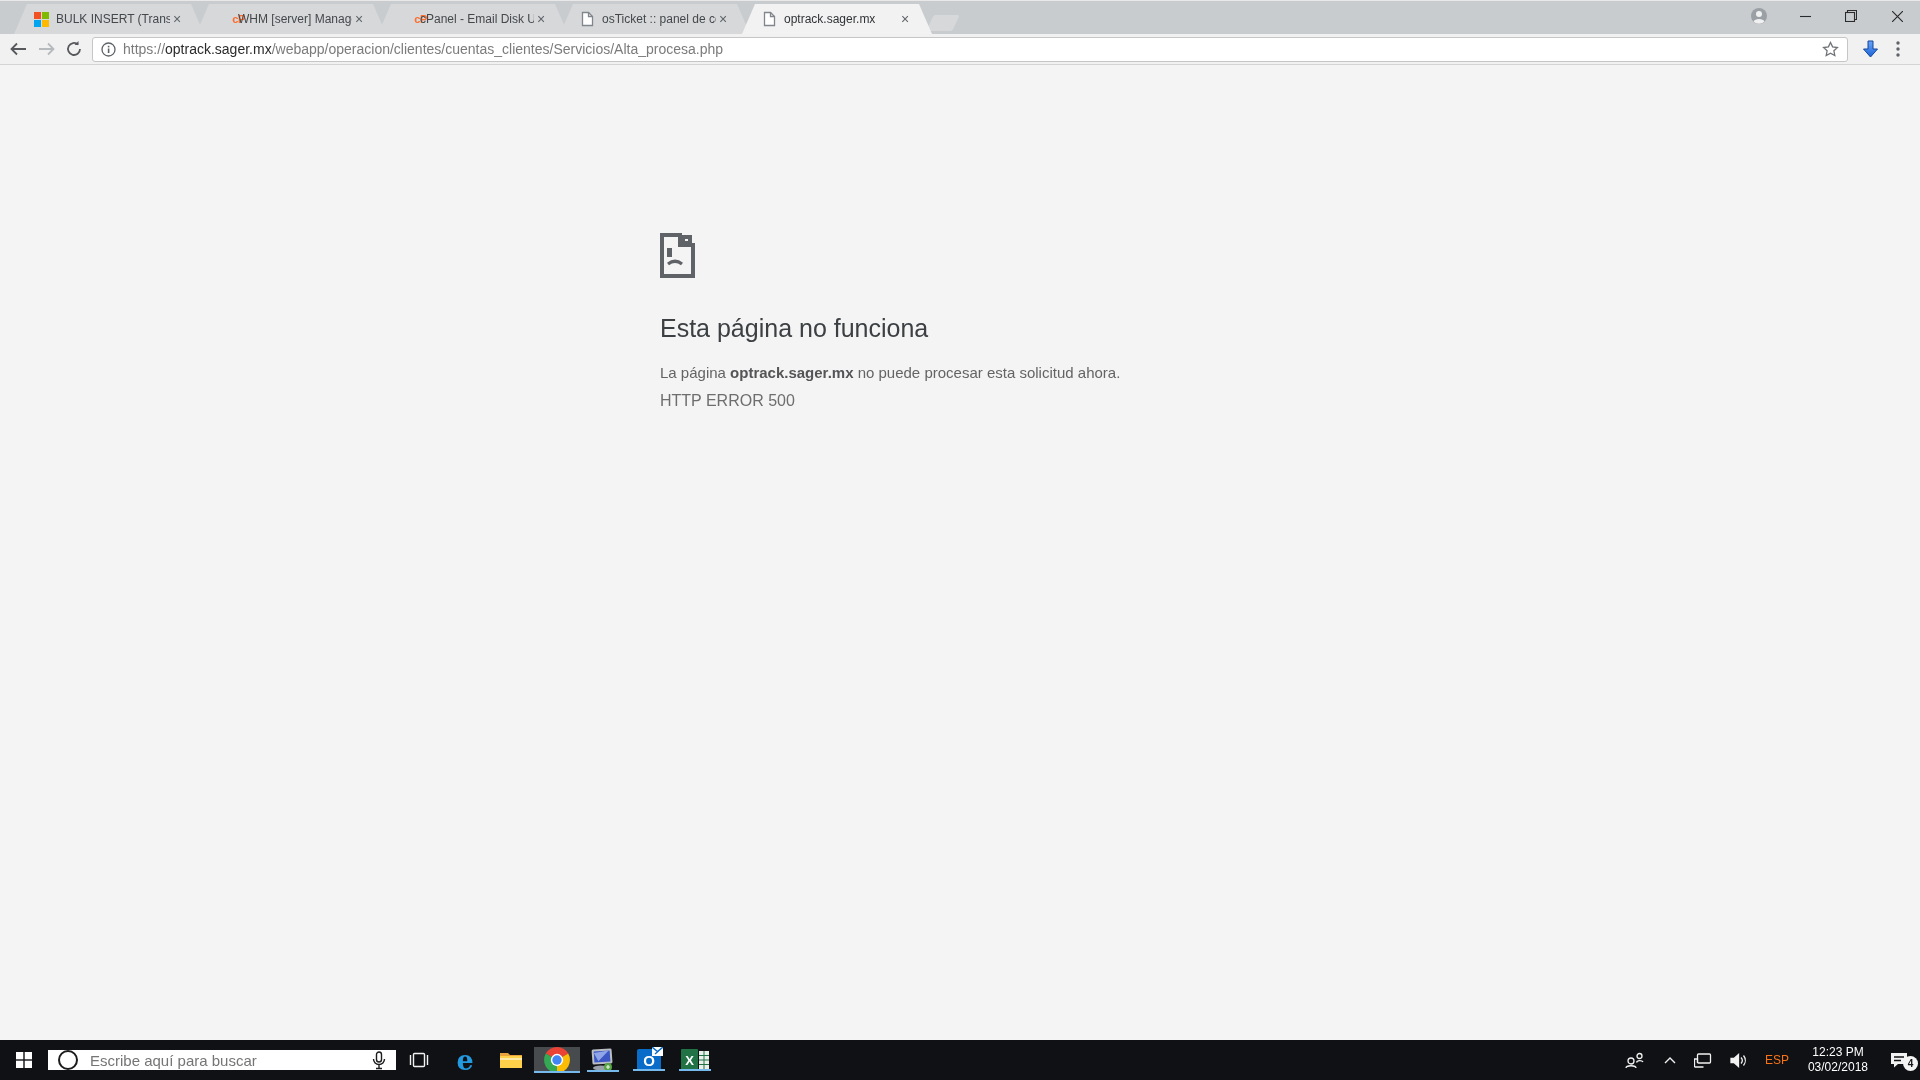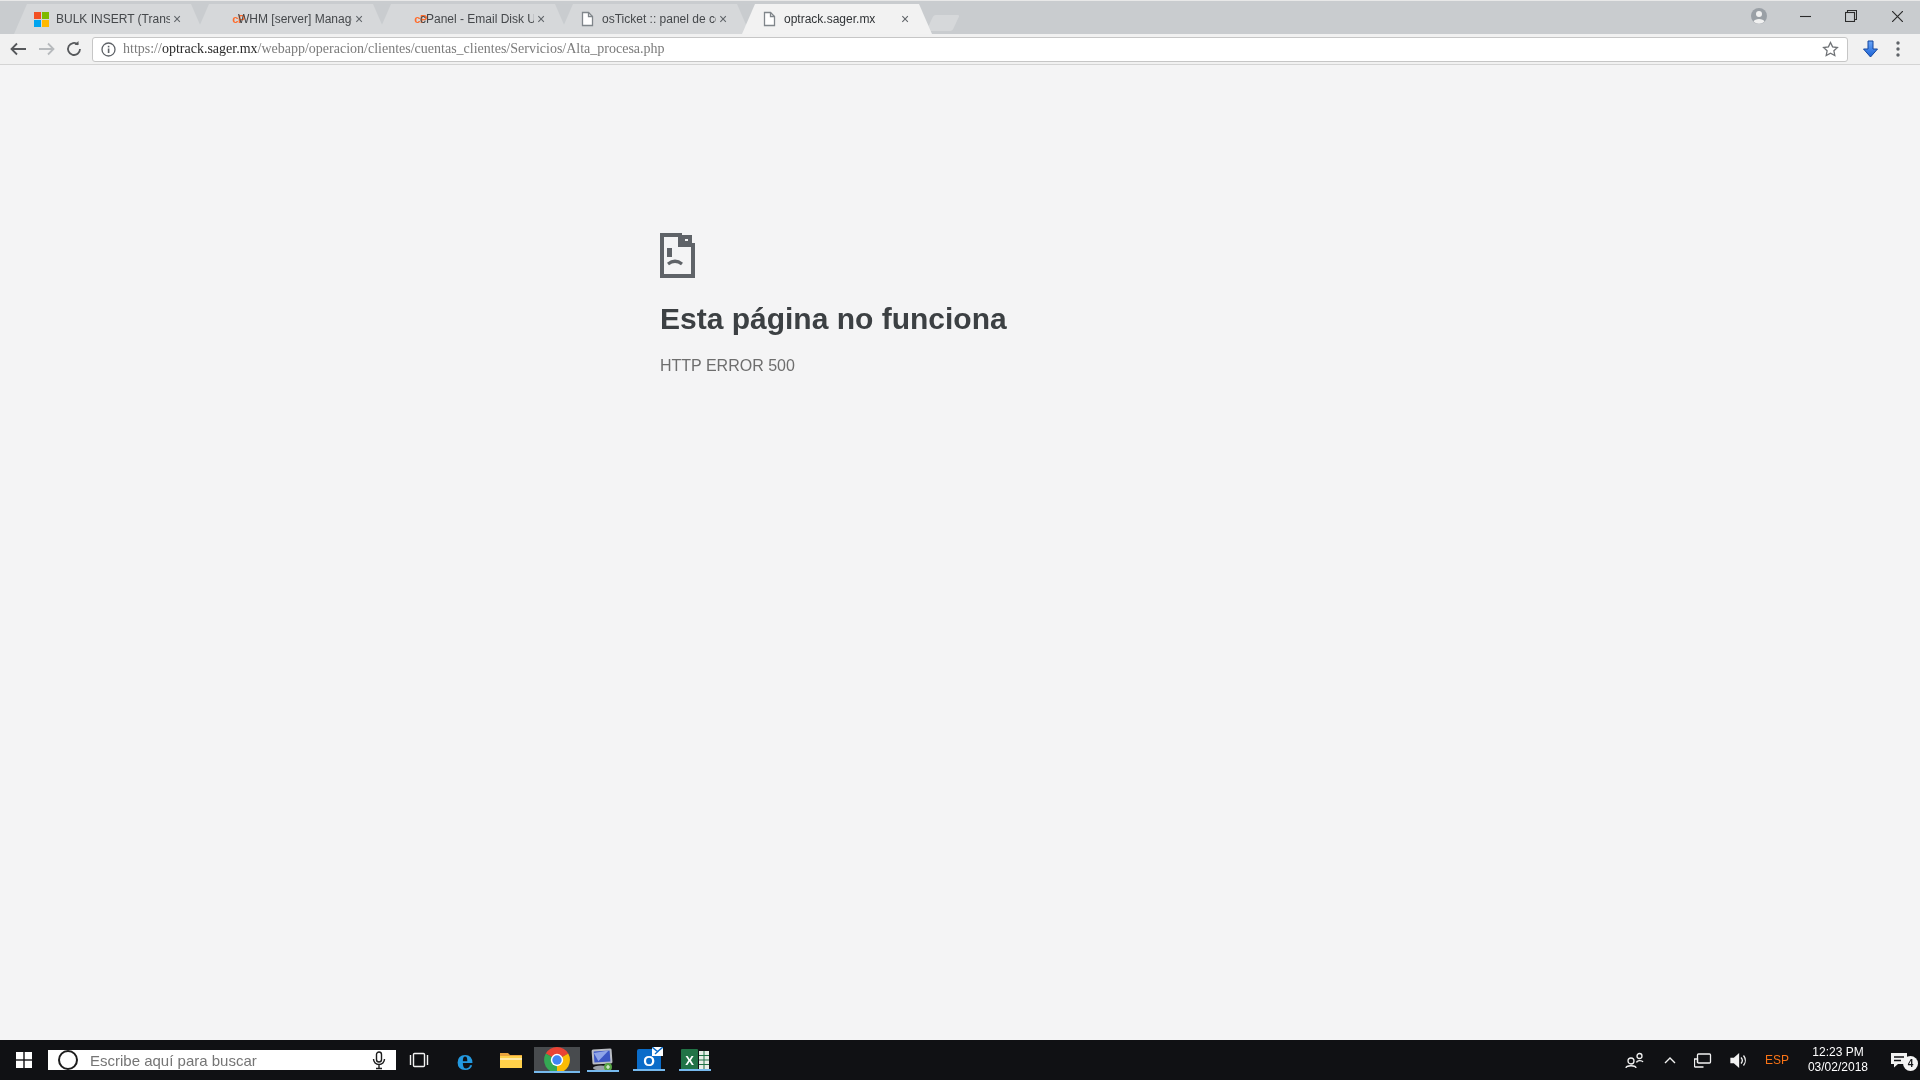--- a/index.html
+++ b/index.html
@@ -21,32 +21,32 @@
   .tab.active .title { color:#303336; }
   .tab .close { flex:0 0 14px; text-align:center; font-size:14px; line-height:14px; color:#5f6368; }
   .ms-logo { display:grid; grid-template-columns:7px 7px; grid-template-rows:7px 7px; gap:1px; }
   .ms-logo i { display:block; }
   .cp-logo { font-size:11px; font-weight:bold; color:#ff6c2c; letter-spacing:-0.5px;margin-left:31px; }
   .newtab { width:26px; height:16px; margin:0 0 3px 6px; background:#d6d8da; transform:skewX(-25deg); border-radius:2px; }
   .wincontrols { position:absolute; right:0; top:0; height:30px; display:flex; }
   .wincontrols .wbtn { width:46px; height:30px; display:flex; align-items:center; justify-content:center; }
 
   
-  .toolbar { background:#f1f1f1; height:31px; display:flex; align-items:center; padding:0 8px 0 4px; border-bottom:1px solid #d4d4d4;font-family:Liberation Serif, serif; }
+  .toolbar { background:#f1f1f1; height:31px; display:flex; align-items:center; padding:0 8px 0 4px; border-bottom:1px solid #d4d4d4; }
   .navbtn { width:28px; height:28px; display:flex; align-items:center; justify-content:center; }
   .urlbox { flex:1; height:25px; background:#ffffff; border:1px solid #c6c6c6; border-radius:3px; display:flex; align-items:center; padding:0 8px; margin:0 8px 0 4px; }
   .url { font-size:14px; white-space:nowrap; overflow:hidden; flex:1; margin-left:7px; }
   .url .dim { color:#7b7b7b; }
   .url .host { color:#2b2b2b; }
   .toolbar-right { display:flex; align-items:center; }
 
   
   .content { position:absolute; top:66px; bottom:40px; left:0; right:0; background:#f4f4f5; }
   .errwrap { position:absolute; left:660px; top:167px; width:640px; }
-  .err-h1 { font-size:30px; font-weight:700; color:#3c4043; margin:24px 0 21px 0; }
+  .err-h1 { font-size:25px; font-weight:400; color:#3c4043; margin:36px 0 21px 0; }
   .err-p { font-size:15px; color:#646464; margin:0 0 11px 0; }
   .err-p b { color:#555557; }
   .err-code { font-size:16px; color:#6e6e6e;margin-top:7px; }
 
   
   .taskbar { position:absolute; left:0; bottom:0; width:1920px; height:40px; background:#101114; display:flex; align-items:center; z-index:10; }
   .tbtn { width:48px; display:flex; align-items:center; justify-content:center; position:relative; }
   .appbtn { width:46px; }
   .appbtn.running::after { content:""; position:absolute; left:7px; right:7px; bottom:0; height:2px; background:#76b9ed; }
   .appbtn.active-app { background:#484b4e; }
@@ -207,20 +207,21 @@
 
 <div class="content">
   <div class="errwrap">
     <svg width="35" height="45" viewBox="0 0 35 45" shape-rendering="crispEdges" fill="none" stroke="#5f6368" stroke-width="3.6">
       <path d="M2 2 H20 V12 H33 V43 H2 Z"></path>
       <rect x="23" y="4" width="7" height="6"></rect>
       <rect x="9" y="17" width="1" height="5" stroke-width="3.2"></rect>
       <path d="M8 31 Q15 25.5 22 31" shape-rendering="auto" stroke-width="3.2"></path>
     </svg>
     <h1 class="err-h1">Esta página no funciona</h1>
+    <p class="err-p"><span>La página </span><b>optrack.sager.mx</b><span> no puede procesar esta solicitud ahora.</span></p>
     <div class="err-code">HTTP ERROR 500</div>
   </div>
 </div>
 
 <div class="taskbar">
 
   <div class="tbtn">
     <svg width="16" height="16" viewBox="0 0 16 16" fill="#ffffff">
         <rect x="0" y="0" width="7.3" height="7.3"></rect>
         <rect x="8.7" y="0" width="7.3" height="7.3"></rect>

